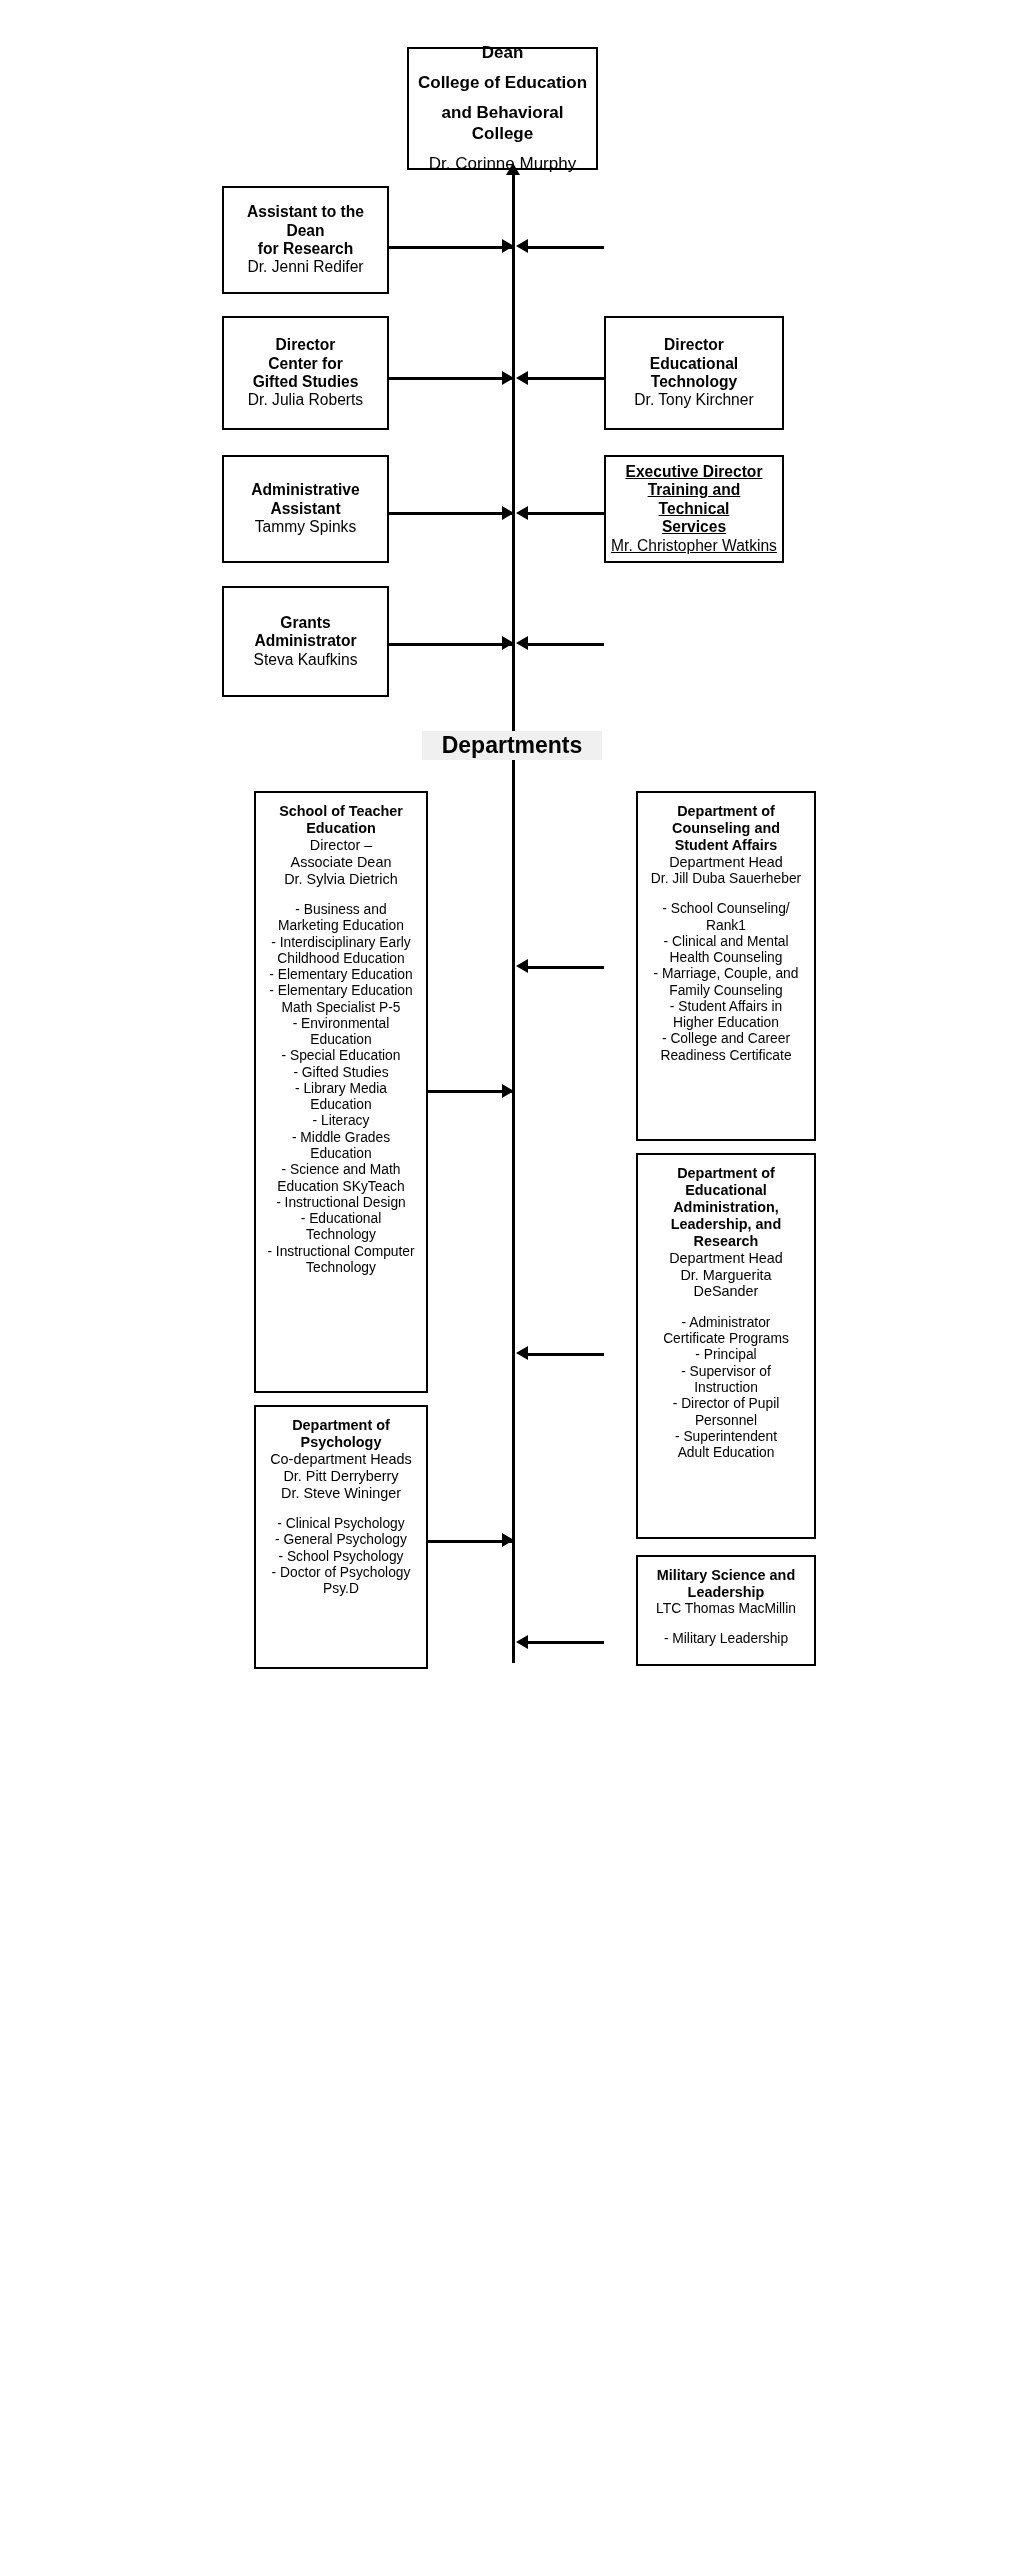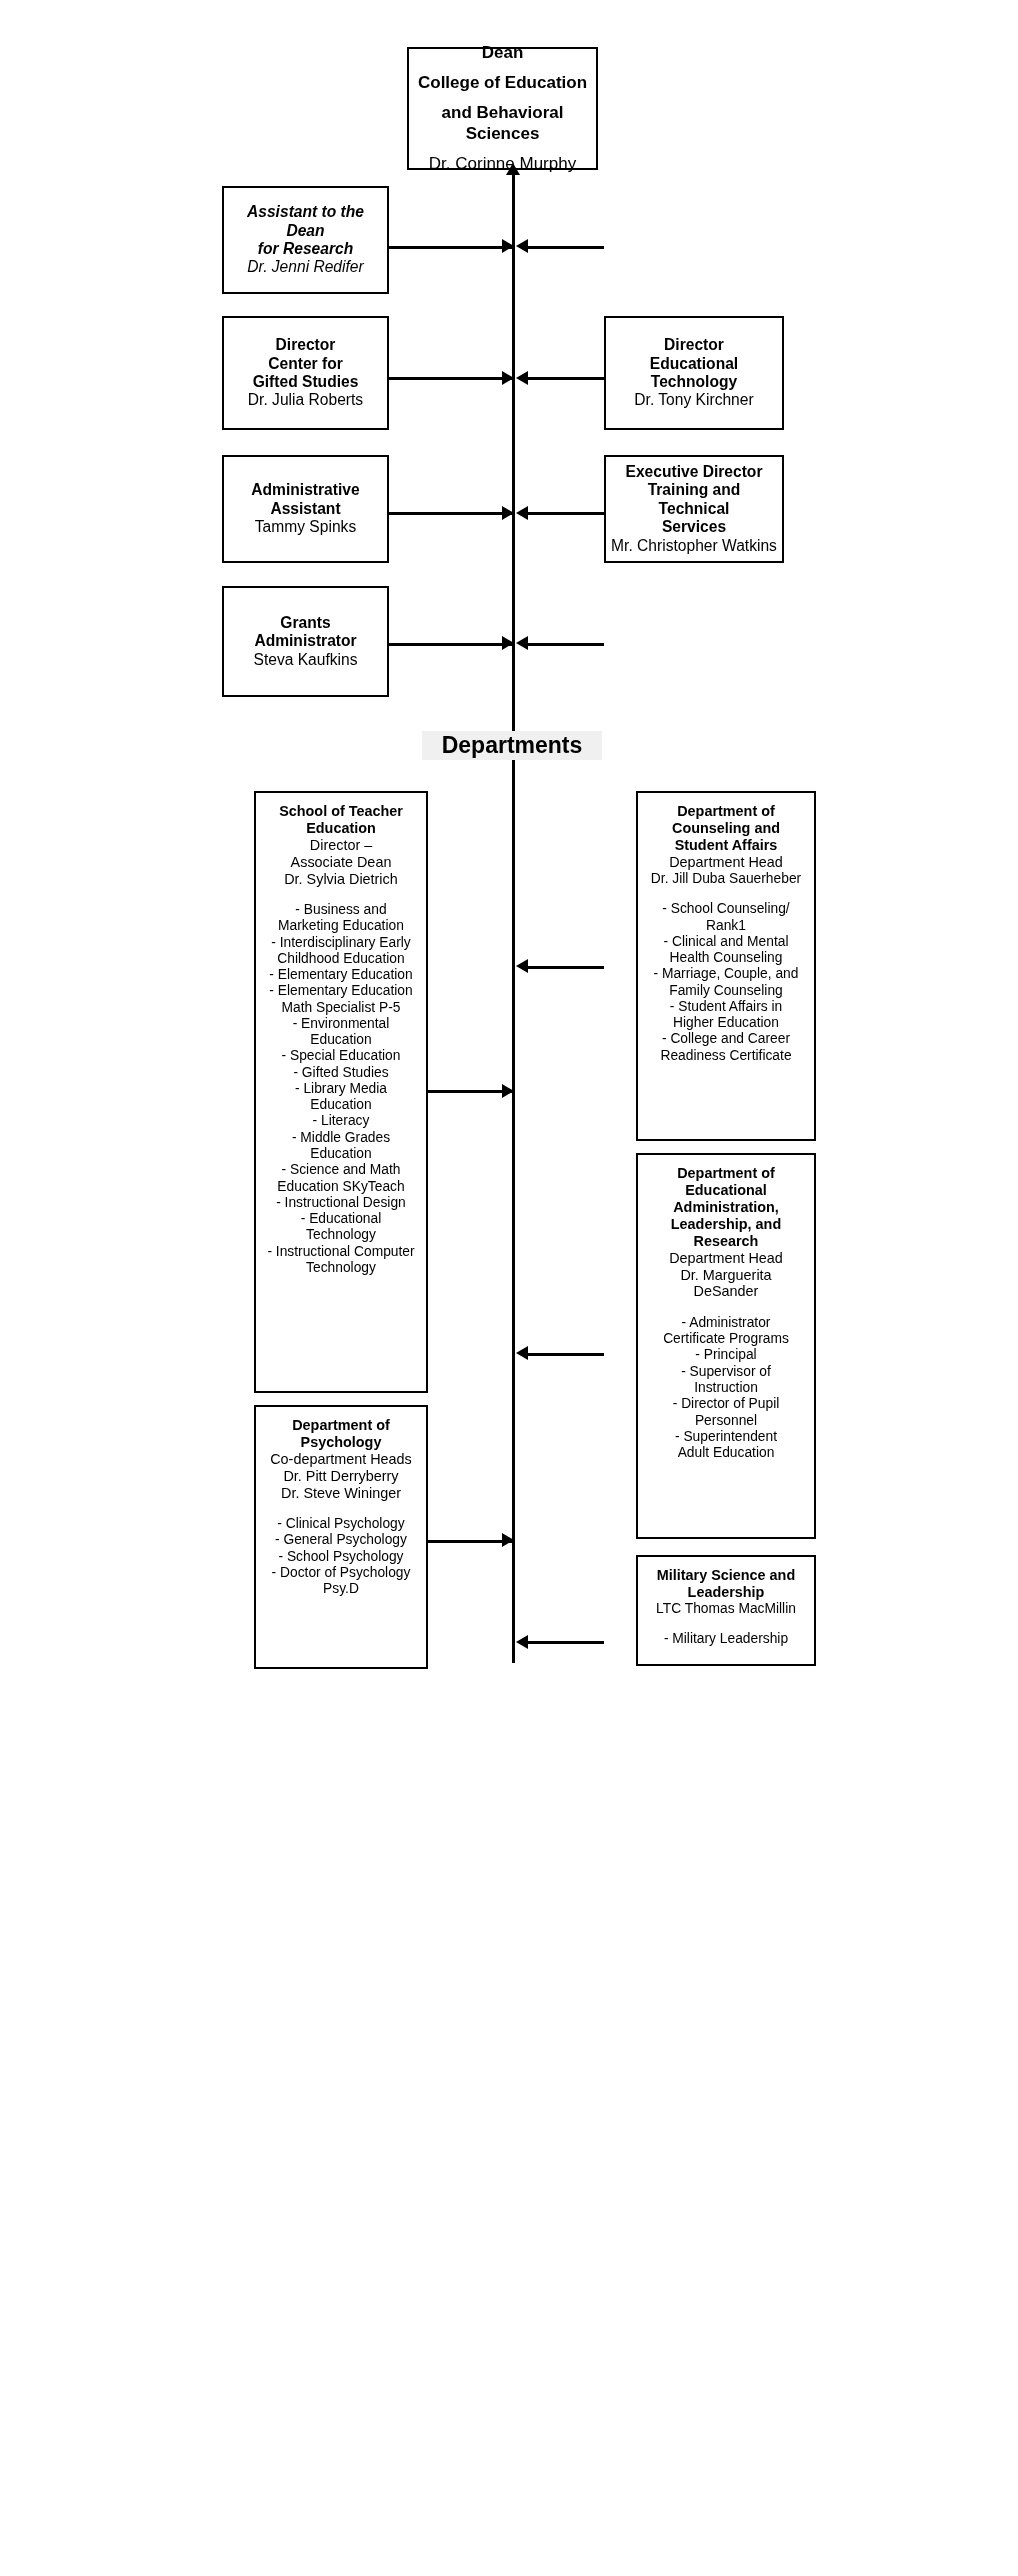--- a/index.html
+++ b/index.html
@@ -120,25 +120,25 @@
 <div id="chart-root">
 
   <div class="spine" style="left:512px; top:168px; height:716px;"></div>
   <div class="arrow up" style="left:506px; top:163px;"></div>
 
   <div class="spine" style="left:512px; top:728px; height:935px;"></div>
 
   <div class="node sz-28" style="left:407px; top:47px; width:191px; height:123px;">
     <div class="title">Dean</div>
     <div class="title">College of Education</div>
-    <div class="title">and Behavioral Sciences</div>
+    <div class="title">and Behavioral College</div>
     <div class="subtitle">Dr. Corinne Murphy</div>
   </div>
 
-  <div class="node sz-26" style="left:222px; top:186px; width:167px; height:108px;font-style:italic;">
+  <div class="node sz-26" style="left:222px; top:186px; width:167px; height:108px;">
     <div class="title">Assistant to the Dean</div>
     <div class="title">for Research</div>
     <div class="subtitle">Dr. Jenni Redifer</div>
   </div>
   <div class="hline" style="left:388px; top:246px; width:126px;"></div>
   <div class="arrow right" style="left:502px; top:239px;"></div>
 
   <div class="hline" style="left:527px; top:246px; width:77px;"></div>
   <div class="arrow left" style="left:516px; top:239px;"></div>
 
@@ -160,21 +160,21 @@
   <div class="arrow left" style="left:516px; top:371px;"></div>
 
   <div class="node sz-26" style="left:222px; top:455px; width:167px; height:108px;">
     <div class="title">Administrative</div>
     <div class="title">Assistant</div>
     <div class="subtitle">Tammy Spinks</div>
   </div>
   <div class="hline" style="left:388px; top:512px; width:126px;"></div>
   <div class="arrow right" style="left:502px; top:506px;"></div>
 
-  <div class="node sz-26" style="left:604px; top:455px; width:180px; height:108px;">
+  <div class="node sz-26" style="left:604px; top:455px; width:180px; height:108px;text-decoration:underline;">
     <div class="title">Executive Director</div>
     <div class="title">Training and Technical</div>
     <div class="title">Services</div>
     <div class="subtitle">Mr. Christopher Watkins</div>
   </div>
   <div class="hline" style="left:527px; top:512px; width:77px;"></div>
   <div class="arrow left" style="left:516px; top:506px;"></div>
 
   <div class="node sz-26" style="left:222px; top:586px; width:167px; height:111px;">
     <div class="title">Grants Administrator</div>

